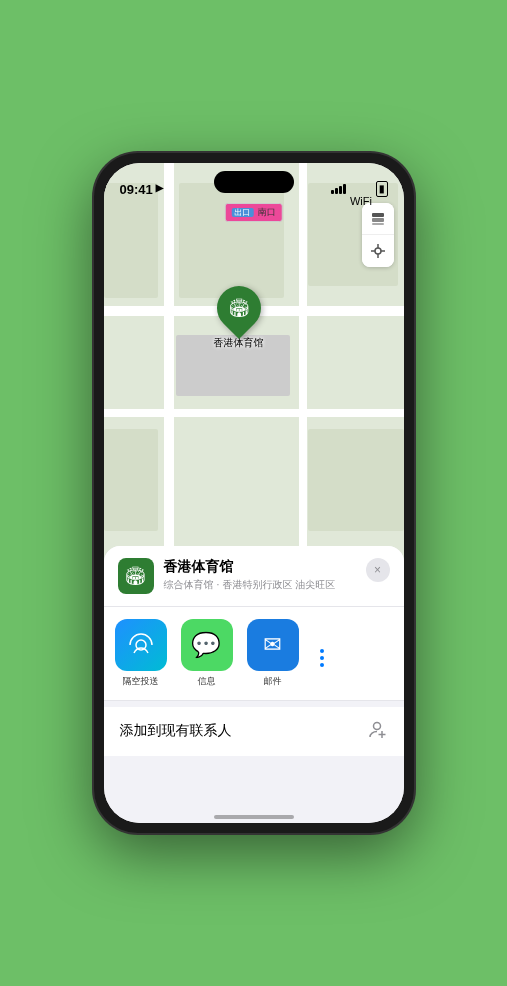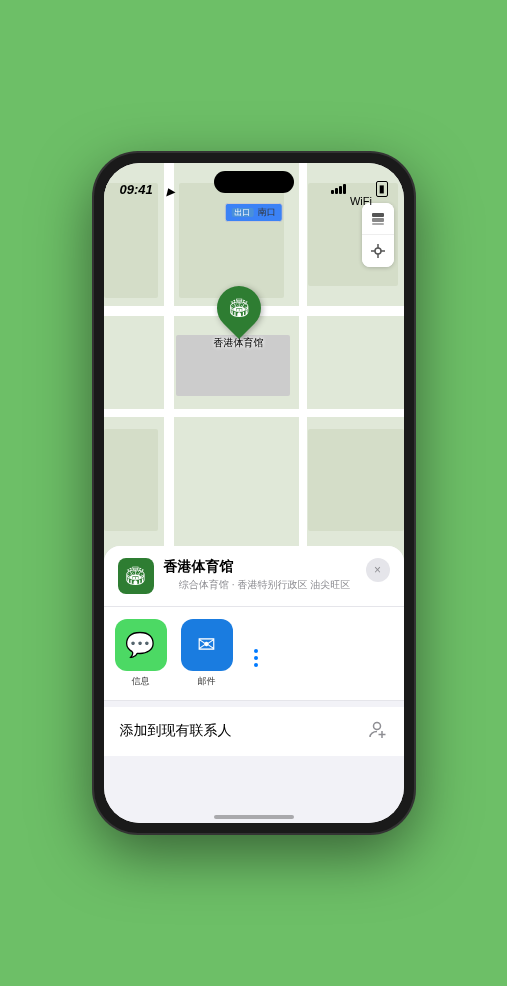--- a/index.html
+++ b/index.html
@@ -111,21 +111,21 @@
       background: #c8c8c8;
       border-radius: 2px;
     }
 
     
     .map-label {
       position: absolute;
       top: 40px;
       left: 50%;
       transform: translateX(-50%);
-      background: #3b82f6;
+      background: #ec4899;
       border: 1px solid #ccc;
       padding: 2px 6px;
       border-radius: 3px;
       font-size: 9px;
       color: #333;
       white-space: nowrap;
       z-index: 5;
     }
 
     
@@ -244,21 +244,20 @@
     .venue-name {
       font-size: 14px;
       font-weight: 600;
       color: #000;
       margin-bottom: 2px;
     }
 
     .venue-sub {
       font-size: 10px;
       color: #8e8e93;
-      text-align: center;
     }
 
     .close-btn {
       width: 24px;
       height: 24px;
       background: #e5e5ea;
       border-radius: 50%;
       display: flex;
       align-items: center;
       justify-content: center;
@@ -433,21 +432,21 @@
   </style>
 </head>
 <body>
 
 <div class="phone-frame">
   <div class="phone-screen">
 
     <div class="dynamic-island"></div>
 
     <div class="status-bar">
-      <div style="display:flex;align-items:flex-end;gap:14px;font-style:italic;">
+      <div style="display:flex;align-items:flex-start;gap:3px;">
         <span class="status-time">09:41</span>
         <span style="font-size:10px;font-weight:600;">▶</span>
       </div>
       <div class="status-icons">
         <div class="signal-bars">
           <div class="signal-bar" style="height:4px;"></div>
           <div class="signal-bar" style="height:6px;"></div>
           <div class="signal-bar" style="height:8px;"></div>
           <div class="signal-bar" style="height:10px;"></div>
         </div>
@@ -514,20 +513,31 @@
           <div class="venue-name">香港体育馆</div>
           <div class="venue-sub">综合体育馆 · 香港特别行政区 油尖旺区</div>
         </div>
         <div class="close-btn">
           <span>×</span>
         </div>
       </div>
 
       <div class="share-row">
 
+        <div class="share-item">
+          <div class="share-icon airdrop">
+            <svg width="28" height="28" viewBox="0 0 28 28">
+                <circle cx="14" cy="14" r="5" fill="none" stroke="#fff" stroke-width="1.5"></circle>
+                <path d="M14 3 C8 3 3 8 3 14" fill="none" stroke="#fff" stroke-width="1.5"></path>
+                <path d="M14 3 C20 3 25 8 25 14" fill="none" stroke="#fff" stroke-width="1.5"></path>
+                <path d="M7 22 C8.5 19 11 17 14 17 C17 17 19.5 19 21 22" fill="none" stroke="#fff" stroke-width="1.5"></path>
+              </svg>
+          </div>
+          <span class="share-label">隔空投送</span>
+        </div>
 
         <div class="share-item">
           <div class="share-icon message">
             <span style="font-size:24px;">💬</span>
           </div>
           <span class="share-label">信息</span>
         </div>
 
         <div class="share-item">
           <div class="share-icon mail">

